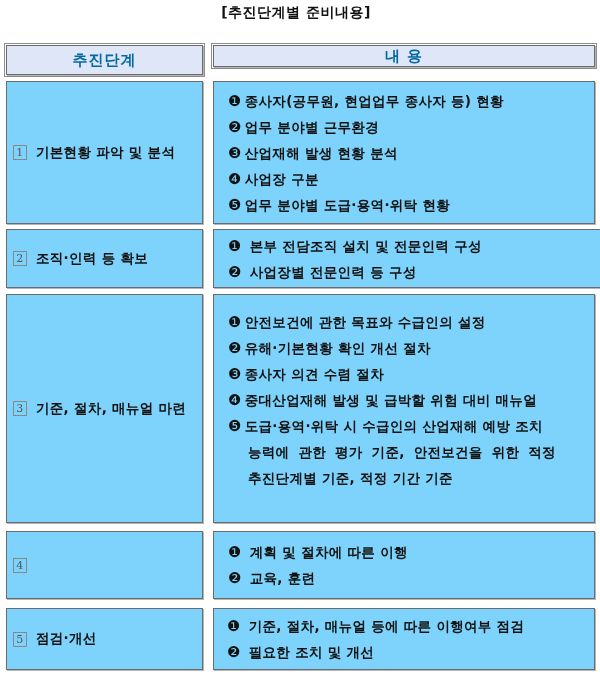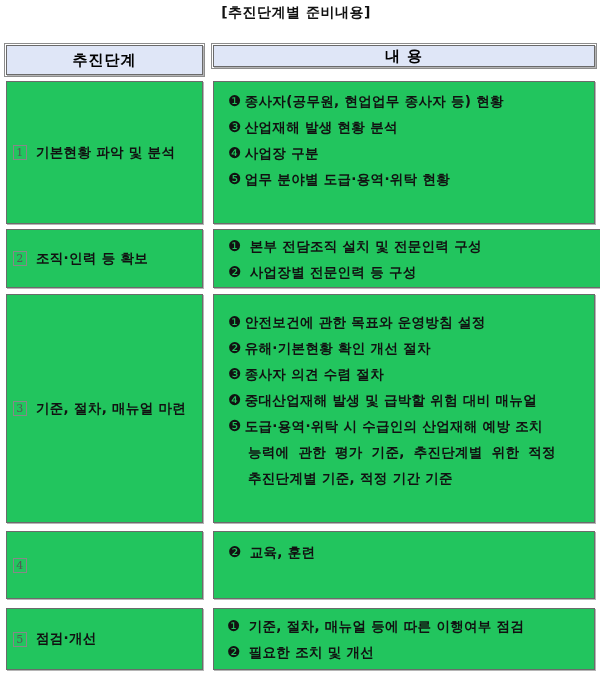--- a/index.html
+++ b/index.html
@@ -9,29 +9,29 @@
     color: #111;
   }
   .title {
     position: absolute; left: 0; top: 4px; width: 592px; text-align: center;
     font-size: 14px; font-weight: bold; letter-spacing: 0.5px;
   }
   .cell {
     position: absolute; box-sizing: border-box;
     border: 1px solid #6b6b6b;
     box-shadow: 1px 1px 0 #b5b5b5;
-    background: #22c55e;
+    background: #7dd3fc;
   }
   .head {
     background: #dfe6f7;
     border: 1px solid #6a6a6a;
     outline: 1px solid #8d8d8d;
     outline-offset: 1px;
     display: flex; align-items: center; justify-content: center;
-    font-size: 15px; font-weight: bold; color: #000000; letter-spacing: 1px;
+    font-size: 15px; font-weight: bold; color: #0369a1; letter-spacing: 1px;
   }
   .stage {
     display: flex; align-items: center;
     padding-left: 6px; font-size: 13.5px; font-weight: bold; letter-spacing: 0.3px;
   }
   .num-box {
     display: inline-flex; align-items: center; justify-content: center;
     width: 12px; height: 13px; border: 1px solid #888; margin-right: 9px;
     font-family: "DejaVu Serif", "Liberation Serif", serif;
     font-weight: normal; font-size: 11px; color: #555; line-height: 1;
@@ -57,54 +57,56 @@
 <div class="cell head" style="left:213px; top:45px; width:382px; height:22px;">
   <span>내 용</span>
 </div>
 
 <div class="cell stage" style="left:6px; top:81px; width:197px; height:143px;">
   <span class="num-box">1</span>
   <span>기본현황 파악 및 분석</span>
 </div>
 <div class="cell content" style="left:213px; top:81px; width:382px; height:143px; padding-top:6px;">
   <div class="item"><span class="bullet">❶</span><span>종사자(공무원, 현업업무 종사자 등) 현황</span></div>
+  <div class="item"><span class="bullet">❷</span><span>업무 분야별 근무환경</span></div>
   <div class="item"><span class="bullet">❸</span><span>산업재해 발생 현황 분석</span></div>
   <div class="item"><span class="bullet">❹</span><span>사업장 구분</span></div>
   <div class="item"><span class="bullet">❺</span><span>업무 분야별 도급·용역·위탁 현황</span></div>
 </div>
 
 <div class="cell stage" style="left:6px; top:229px; width:197px; height:59px;">
   <span class="num-box">2</span>
   <span>조직·인력 등 확보</span>
 </div>
 <div class="cell content" style="left:213px; top:229px; width:394px; height:59px; padding-top:3px;">
   <div class="item spaced"><span class="bullet">❶</span><span>본부 전담조직 설치 및 전문인력 구성</span></div>
   <div class="item spaced"><span class="bullet">❷</span><span>사업장별 전문인력 등 구성</span></div>
 </div>
 
 <div class="cell stage" style="left:6px; top:294px; width:197px; height:229px;">
   <span class="num-box">3</span>
   <span>기준, 절차, 매뉴얼 마련</span>
 </div>
 <div class="cell content" style="left:213px; top:294px; width:382px; height:229px; padding-top:14px;">
-  <div class="item"><span class="bullet">❶</span><span>안전보건에 관한 목표와 운영방침 설정</span></div>
+  <div class="item"><span class="bullet">❶</span><span>안전보건에 관한 목표와 수급인의 설정</span></div>
   <div class="item"><span class="bullet">❷</span><span>유해·기본현황 확인 개선 절차</span></div>
   <div class="item"><span class="bullet">❸</span><span>종사자 의견 수렴 절차</span></div>
   <div class="item"><span class="bullet">❹</span><span>중대산업재해 발생 및 급박할 위험 대비 매뉴얼</span></div>
   <div class="item">
     <span class="bullet">❺</span><span>도급·용역·위탁 시 수급인의 산업재해 예방 조치</span>
-    <span class="item-cont justify">능력에 관한 평가 기준, 추진단계별 위한 적정</span>
+    <span class="item-cont justify">능력에 관한 평가 기준, 안전보건을 위한 적정</span>
     <span class="item-cont">추진단계별 기준, 적정 기간 기준</span>
   </div>
 </div>
 
 <div class="cell stage" style="left:6px; top:531px; width:197px; height:68px;">
   <span class="num-box">4</span>
 </div>
 <div class="cell content" style="left:213px; top:531px; width:382px; height:68px; padding-top:7px;">
+  <div class="item spaced"><span class="bullet">❶</span><span>계획 및 절차에 따른 이행</span></div>
   <div class="item spaced"><span class="bullet">❷</span><span>교육, 훈련</span></div>
 </div>
 
 <div class="cell stage" style="left:6px; top:608px; width:197px; height:62px;">
   <span class="num-box">5</span>
   <span>점검·개선</span>
 </div>
 <div class="cell content" style="left:213px; top:608px; width:382px; height:62px; padding-top:4px;padding-left:13px;">
   <div class="item spaced"><span class="bullet">❶</span><span>기준, 절차, 매뉴얼 등에 따른 이행여부 점검</span></div>
   <div class="item spaced"><span class="bullet">❷</span><span>필요한 조치 및 개선</span></div>

